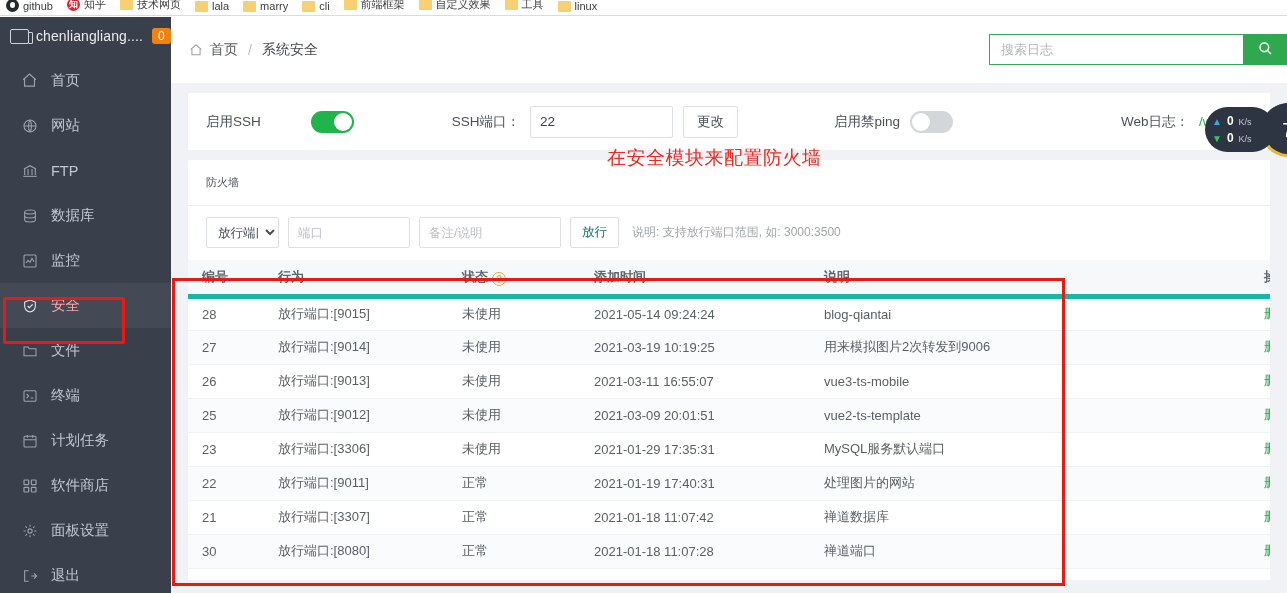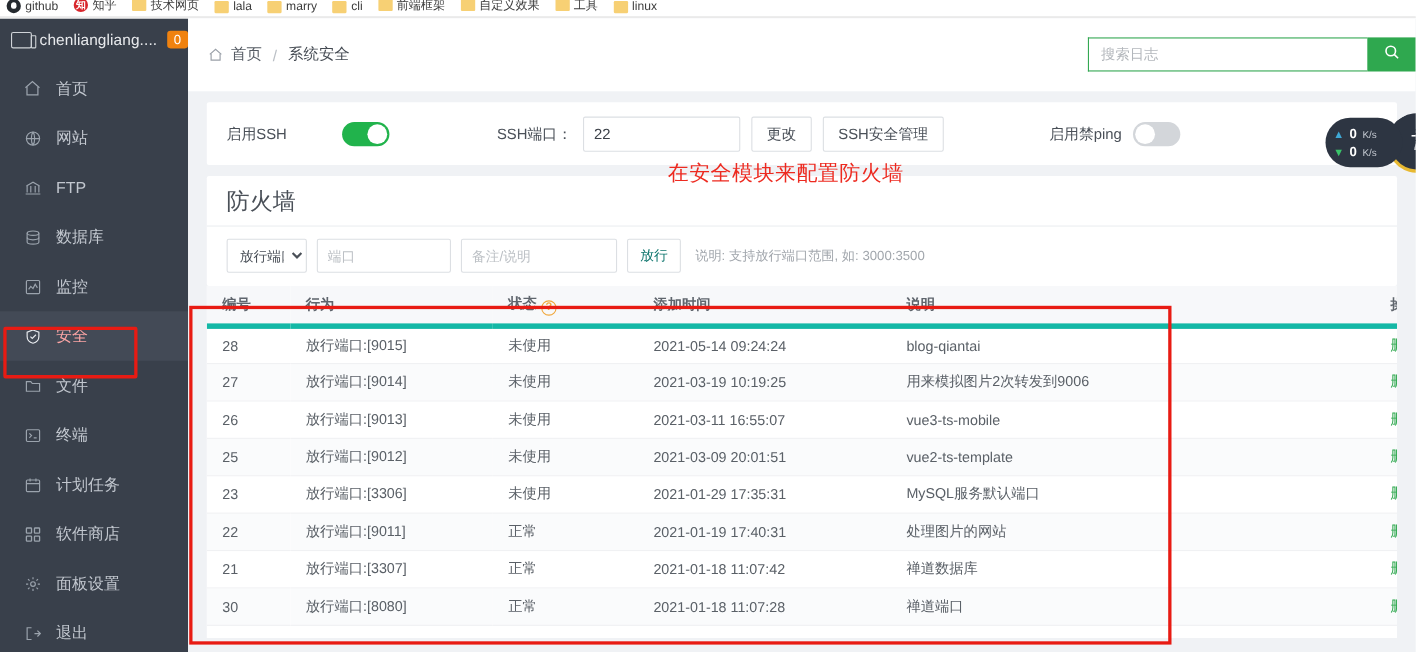--- a/index.html
+++ b/index.html
@@ -243,21 +243,21 @@
   .fw-panel {
     margin: 10px 17px 0 17px;
     background: #fff;
     height: 100px;
     border-radius: 2px;
     position: relative;
   }
   .fw-title {
     height: 46px; display: flex; align-items: center;
     padding: 0 18px;
-    font-size: 21px; color: #4a5058;
+    font-size: 11px; color: #4a5058;
     border-bottom: 1px solid #eceef1;
   }
   .fw-tools {
     height: 53px; display: flex; align-items: center;
     padding: 0 18px; gap: 9px;
   }
   .sel {
     height: 31px; width: 73px;
     border: 1px solid #dcdfe3; border-radius: 2px;
     background: #fff; font-size: 12.5px; color: #4a5058;
@@ -554,21 +554,20 @@
   <div class="ssh-panel">
     <span class="lbl">启用SSH</span>
     <div class="toggle on" style="margin-left:12px">
         <span class="knob"></span>
       </div>
 
     <div class="f-group" style="margin-left:60px">
       <span class="lbl">SSH端口：</span>
       <input class="port-input" value="22" style="">
       <button class="btn-o">更改</button>
-      <button class="btn-o">SSH安全管理</button>
     </div>
 
     <div class="f-group" style="margin-left:58px">
       <span class="lbl">启用禁ping</span>
       <div class="toggle off">
           <span class="knob"></span>
         </div>
     </div>
 
     <div class="vrule" style="margin-left:46px"></div>

